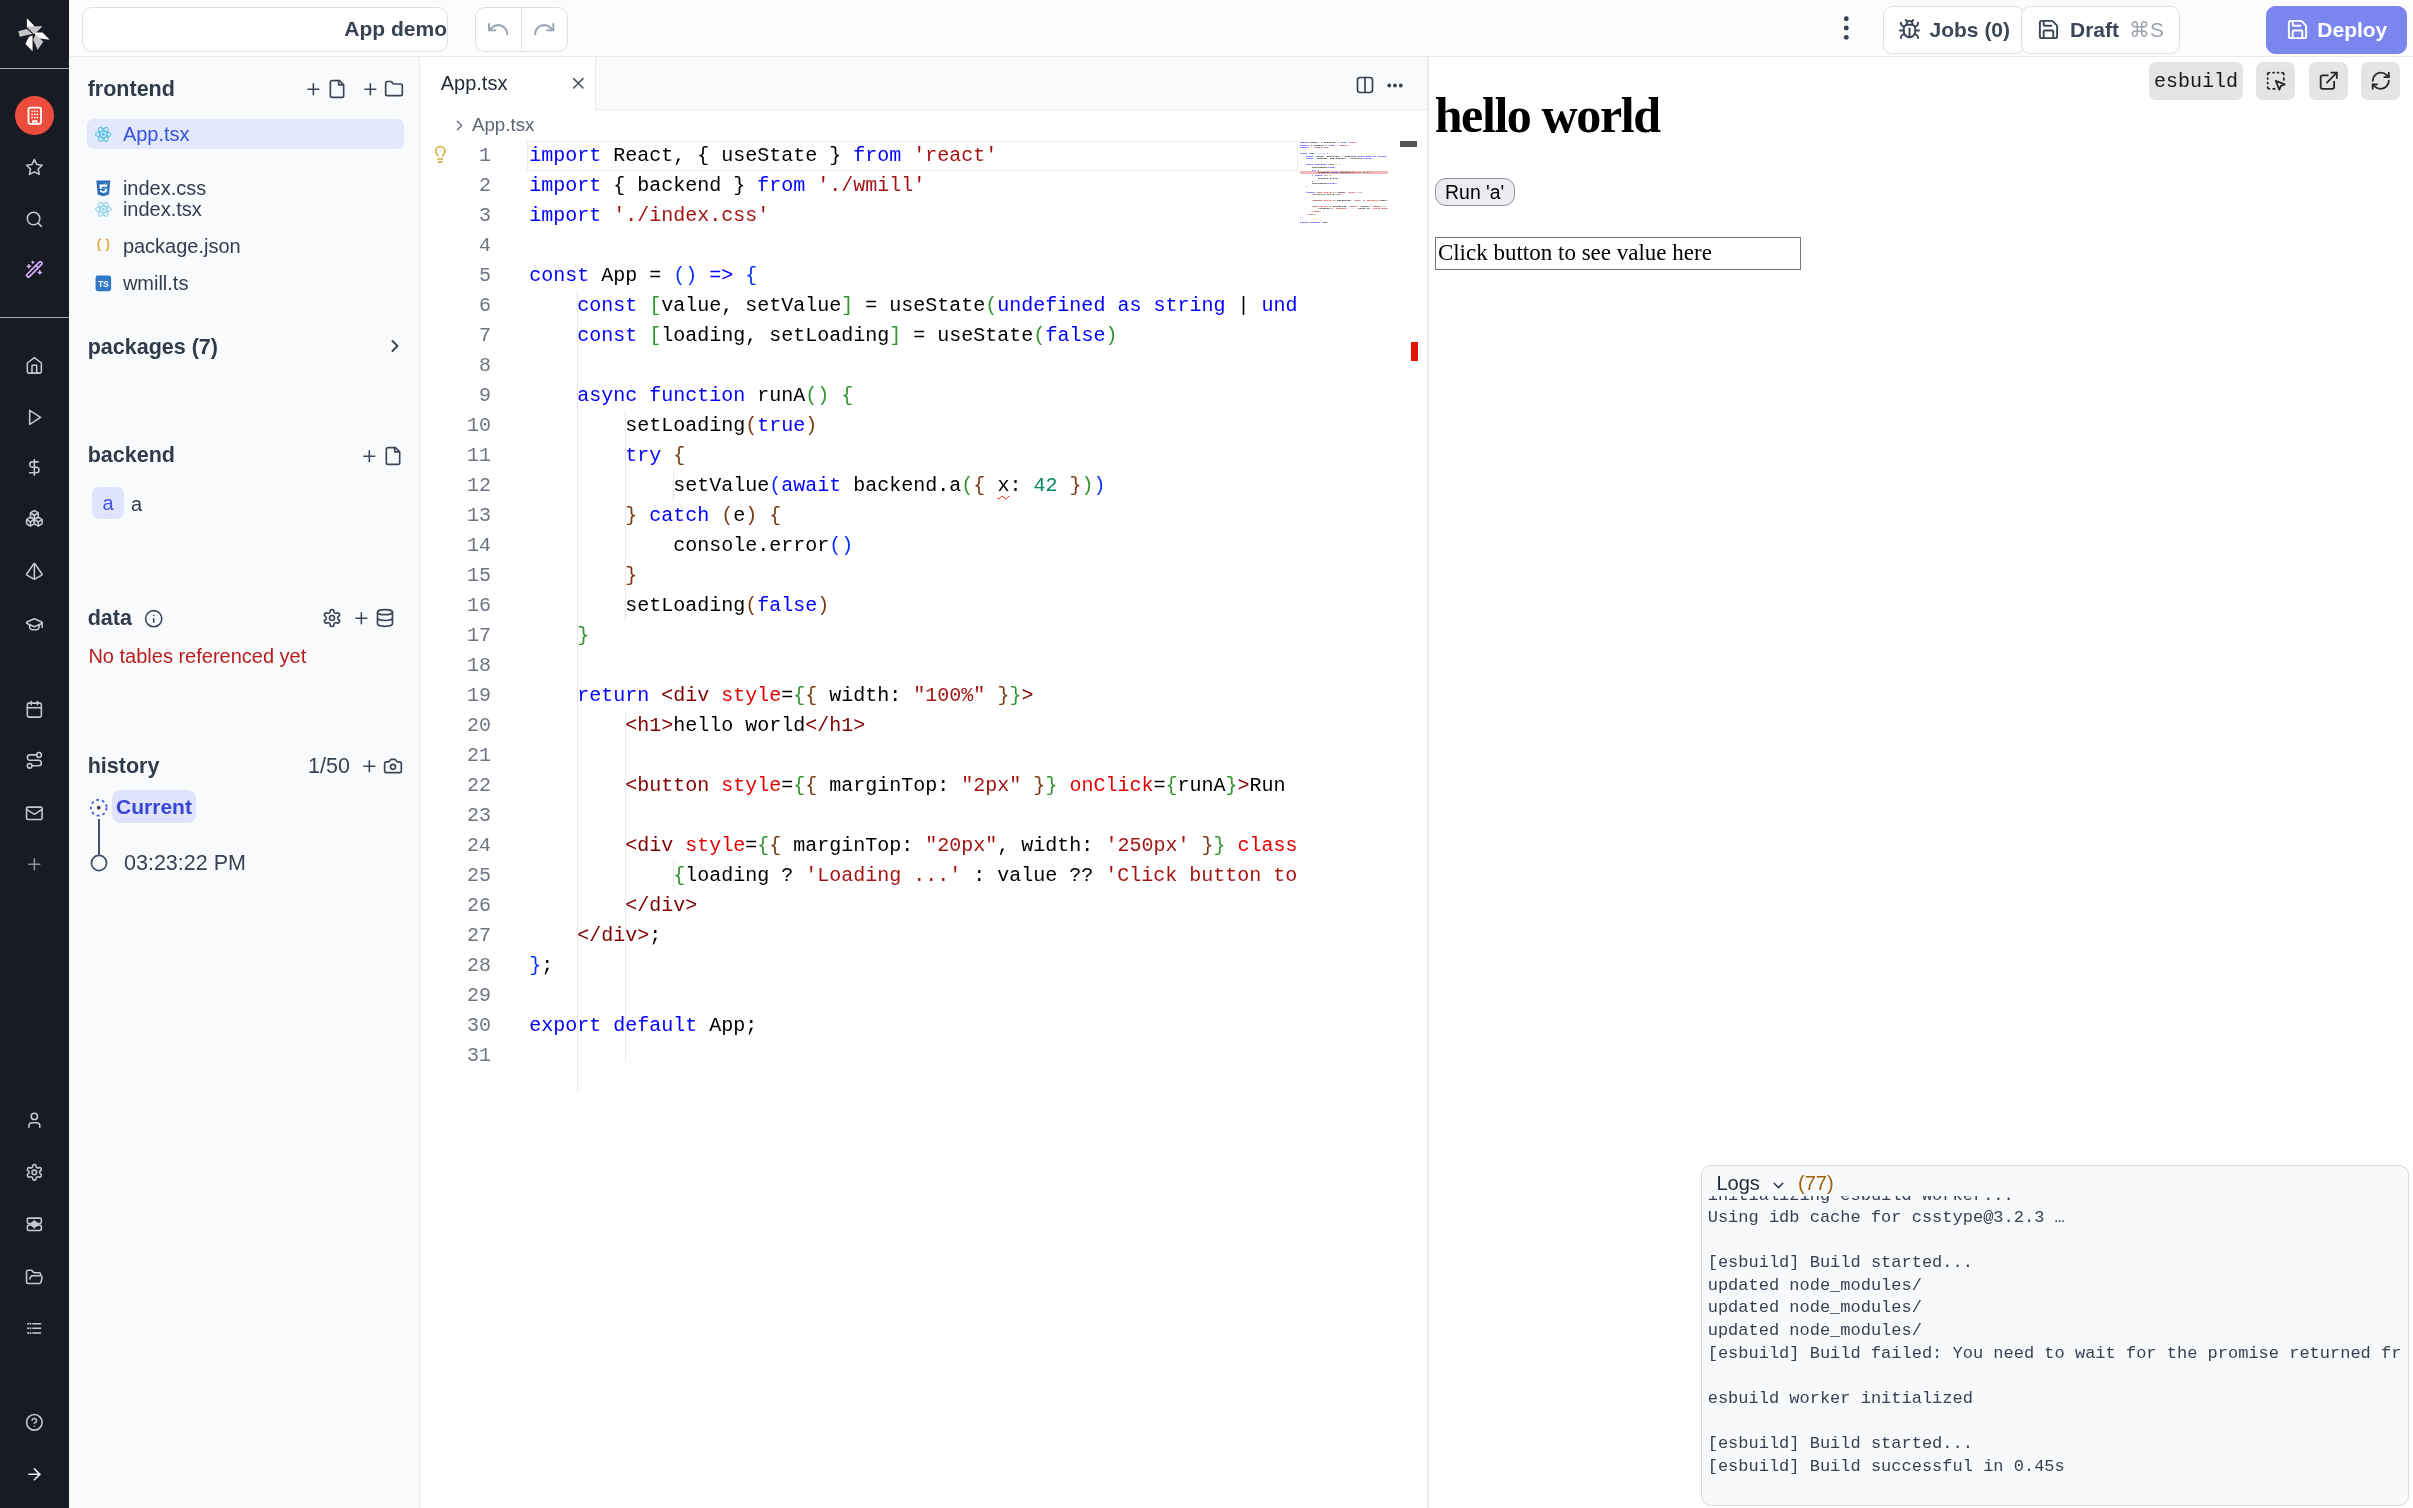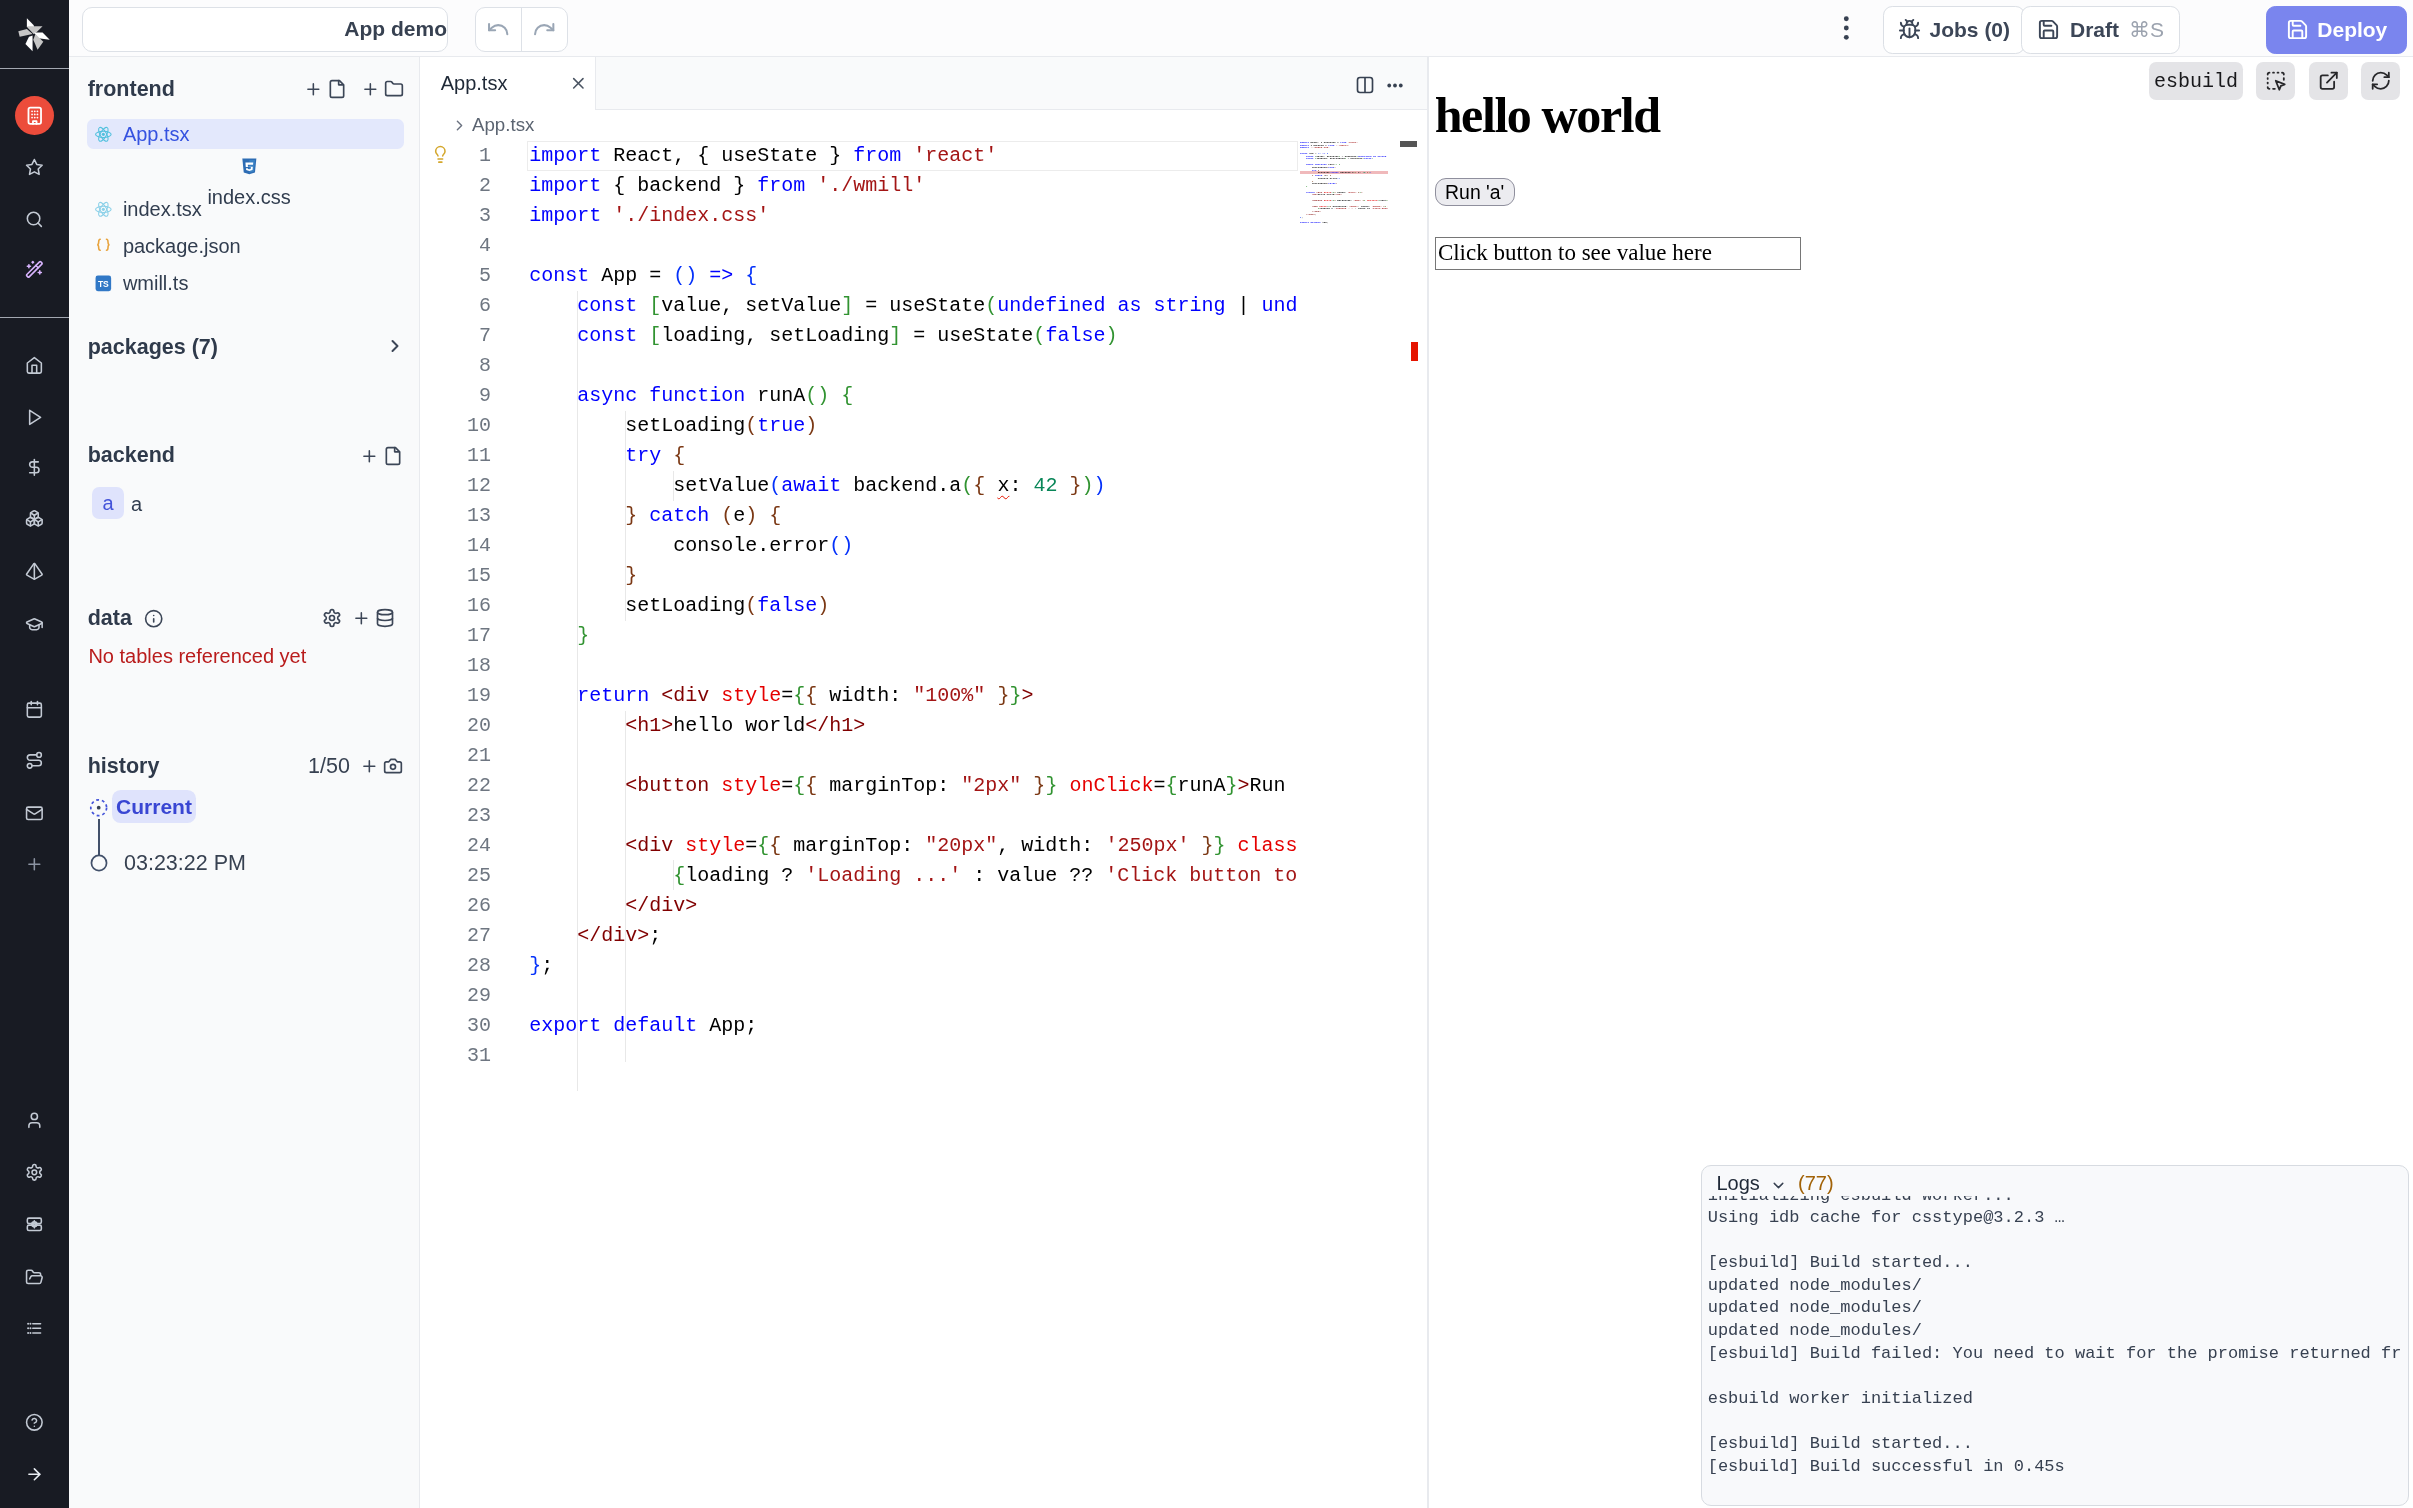--- a/index.html
+++ b/index.html
@@ -294,21 +294,21 @@
 
   <div class="frow sel" style="top:62px;">
     <svg class="ficon" viewBox="0 0 24 24" fill="none" stroke="#53c1de" stroke-width="1.4">
         <circle cx="12" cy="12" r="2" fill="#53c1de" stroke="none"></circle>
         <ellipse cx="12" cy="12" rx="10" ry="4"></ellipse>
         <ellipse cx="12" cy="12" rx="10" ry="4" transform="rotate(60 12 12)"></ellipse>
         <ellipse cx="12" cy="12" rx="10" ry="4" transform="rotate(120 12 12)"></ellipse>
       </svg>
     <span>App.tsx</span>
   </div>
-  <div class="frow" style="top:100px;flex-direction:column;">
+  <div class="frow" style="top:116px;">
     <svg class="ficon" viewBox="0 0 24 24">
         <path d="M3 2h18l-1.8 18L12 22l-7.2-2z" fill="#2d6cb4"></path>
         <path d="M12 4v16.2l5.8-1.6L19.3 4z" fill="#3b82c4"></path>
         <path d="M7 7h10l-.3 3H10l.2 2.5h6.3l-.4 4.2-4.1 1.2-4.1-1.2-.2-2.4h2.4l.1 1 1.8.5 1.8-.5.2-2.3H7.4z" fill="#fff"></path>
       </svg>
     <span>index.css</span>
   </div>
   <div class="frow" style="top:137px;">
     <svg class="ficon" viewBox="0 0 24 24" fill="none" stroke="#8bd0e8" stroke-width="1.4">
         <circle cx="12" cy="12" r="2" fill="#8bd0e8" stroke="none"></circle>

